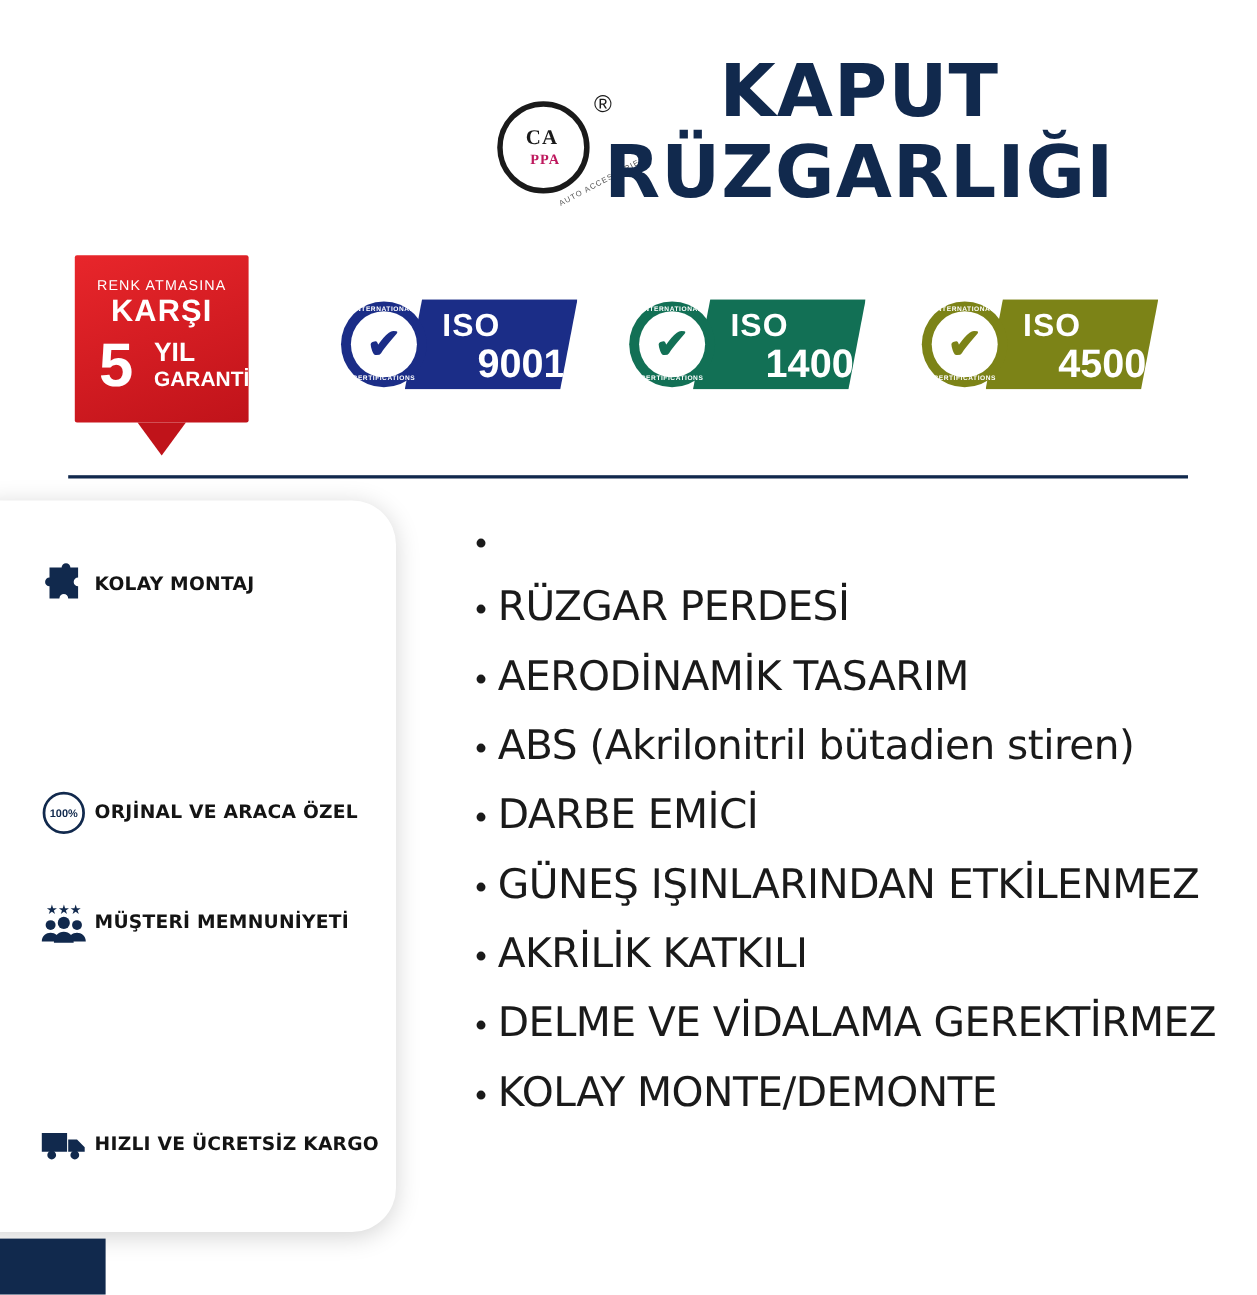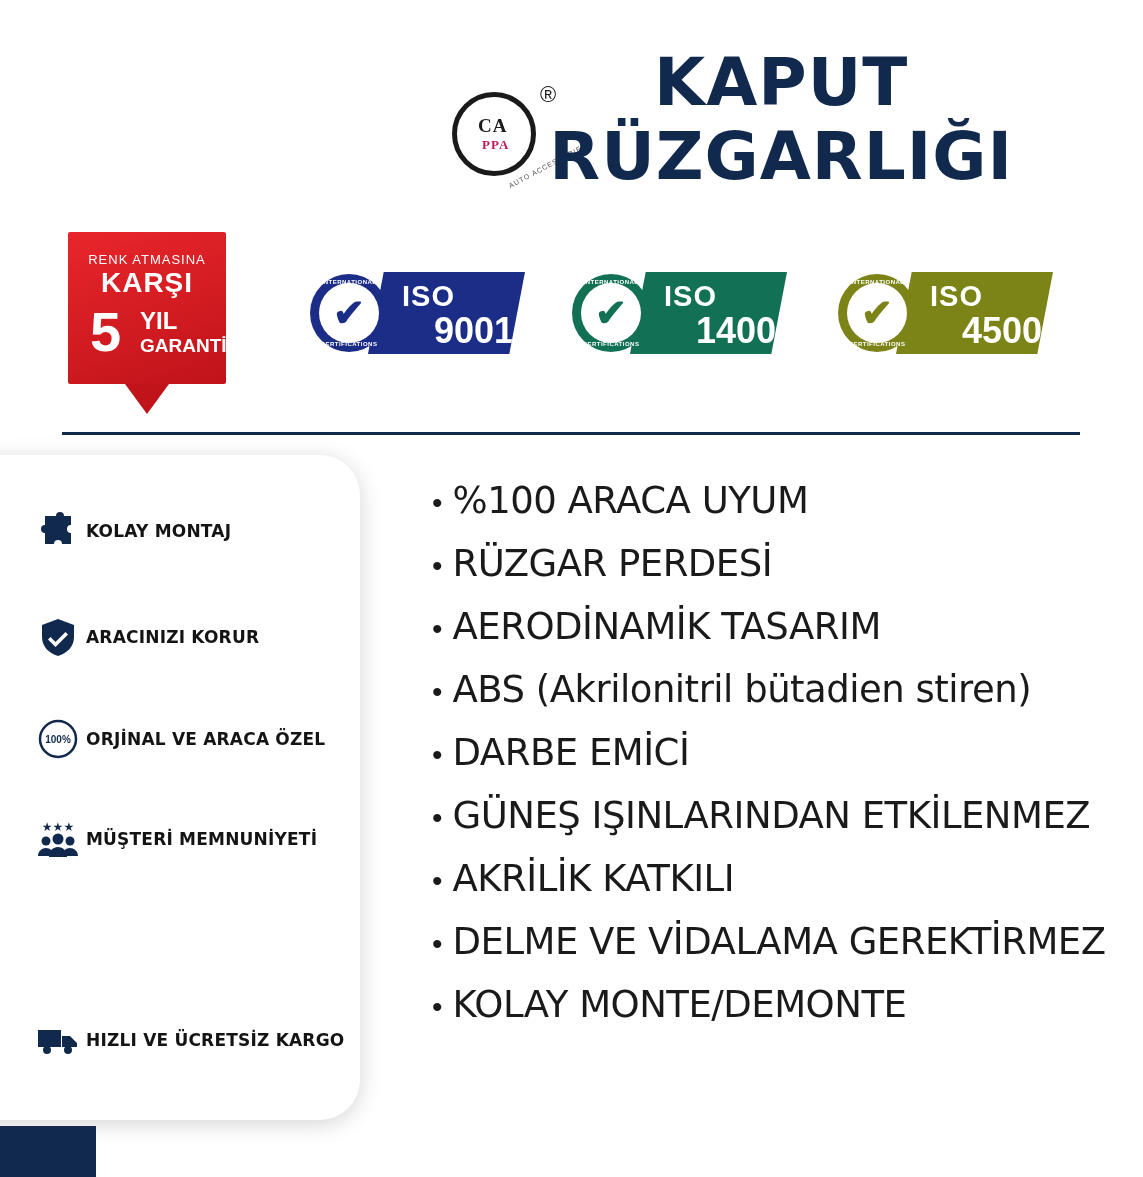--- a/index.html
+++ b/index.html
@@ -395,29 +395,20 @@
 
   <div class="feature-row" style="top:44px">
     <span class="feature-icon">
       <svg width="42" height="42" viewBox="0 0 42 42">
         <path fill="#11294d" d="M8 6h11a4 4 0 1 1 8 0h7v9a4 4 0 1 0 0 8v11h-9a4 4 0 1 0-8 0H8V23a4 4 0 1 1 0-8V6z"></path>
       </svg>
     </span>
     <span class="feature-label">KOLAY MONTAJ</span>
   </div>
 
-  <div class="feature-row" style="top:150px">
-    <span class="feature-icon">
-      <svg width="42" height="42" viewBox="0 0 42 42">
-        <path fill="#11294d" d="M21 3 5 9v12c0 10 7 16 16 19 9-3 16-9 16-19V9L21 3z"></path>
-        <path fill="#ffffff" d="m13.5 21 5 5 10-10 2.5 2.6-12.5 12.4-7.5-7.4z"></path>
-      </svg>
-    </span>
-    <span class="feature-label">ARACINIZI KORUR</span>
-  </div>
 
   <div class="feature-row" style="top:252px">
     <span class="feature-icon">
       <svg width="42" height="42" viewBox="0 0 42 42">
         <circle cx="21" cy="21" r="18" fill="none" stroke="#11294d" stroke-width="2.5"></circle>
         <text x="21" y="25" font-size="10" font-weight="bold" fill="#11294d" text-anchor="middle" font-family="Liberation Sans, sans-serif">100%</text>
       </svg>
     </span>
     <span class="feature-label">ORJİNAL VE ARACA ÖZEL</span>
   </div>
@@ -446,21 +437,20 @@
     </span>
     <span class="feature-label">HIZLI VE ÜCRETSİZ KARGO</span>
   </div>
 </div>
 
 <div id="corner-block"></div>
 
 <div id="bullet-list">
   <div class="bullet-item">
     <span class="bullet-dot">•</span>
-    <span class="bullet-text">%100 ARACA UYUM</span>
   </div>
   <div class="bullet-item">
     <span class="bullet-dot">•</span>
     <span class="bullet-text"> RÜZGAR PERDESİ</span>
   </div>
   <div class="bullet-item">
     <span class="bullet-dot">•</span>
     <span class="bullet-text">AERODİNAMİK  TASARIM</span>
   </div>
   <div class="bullet-item">

